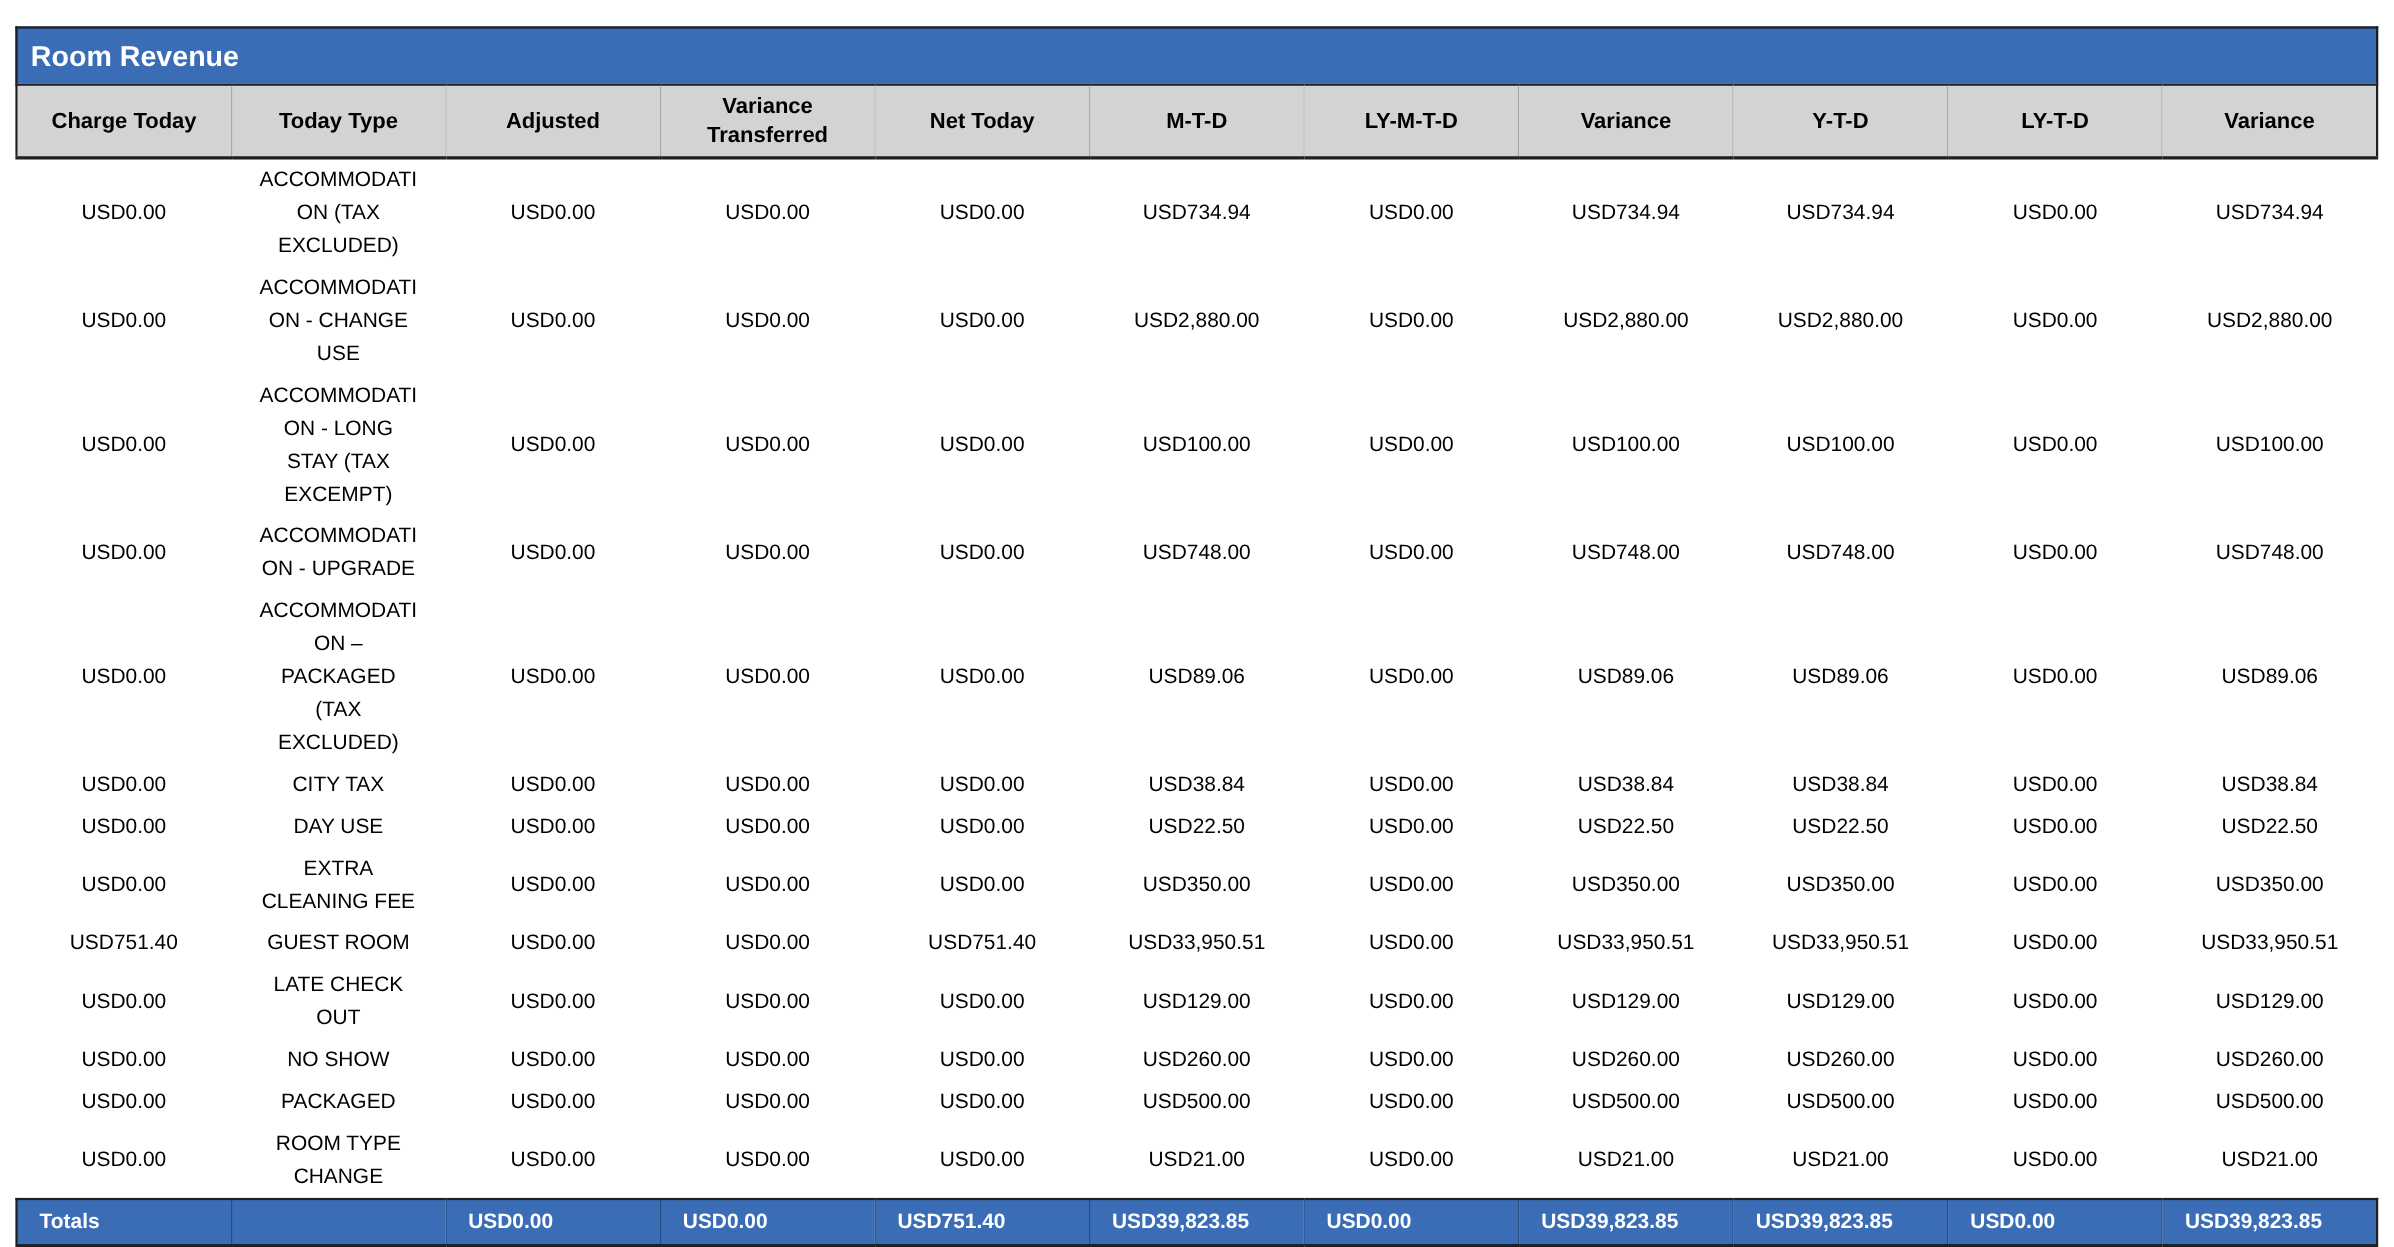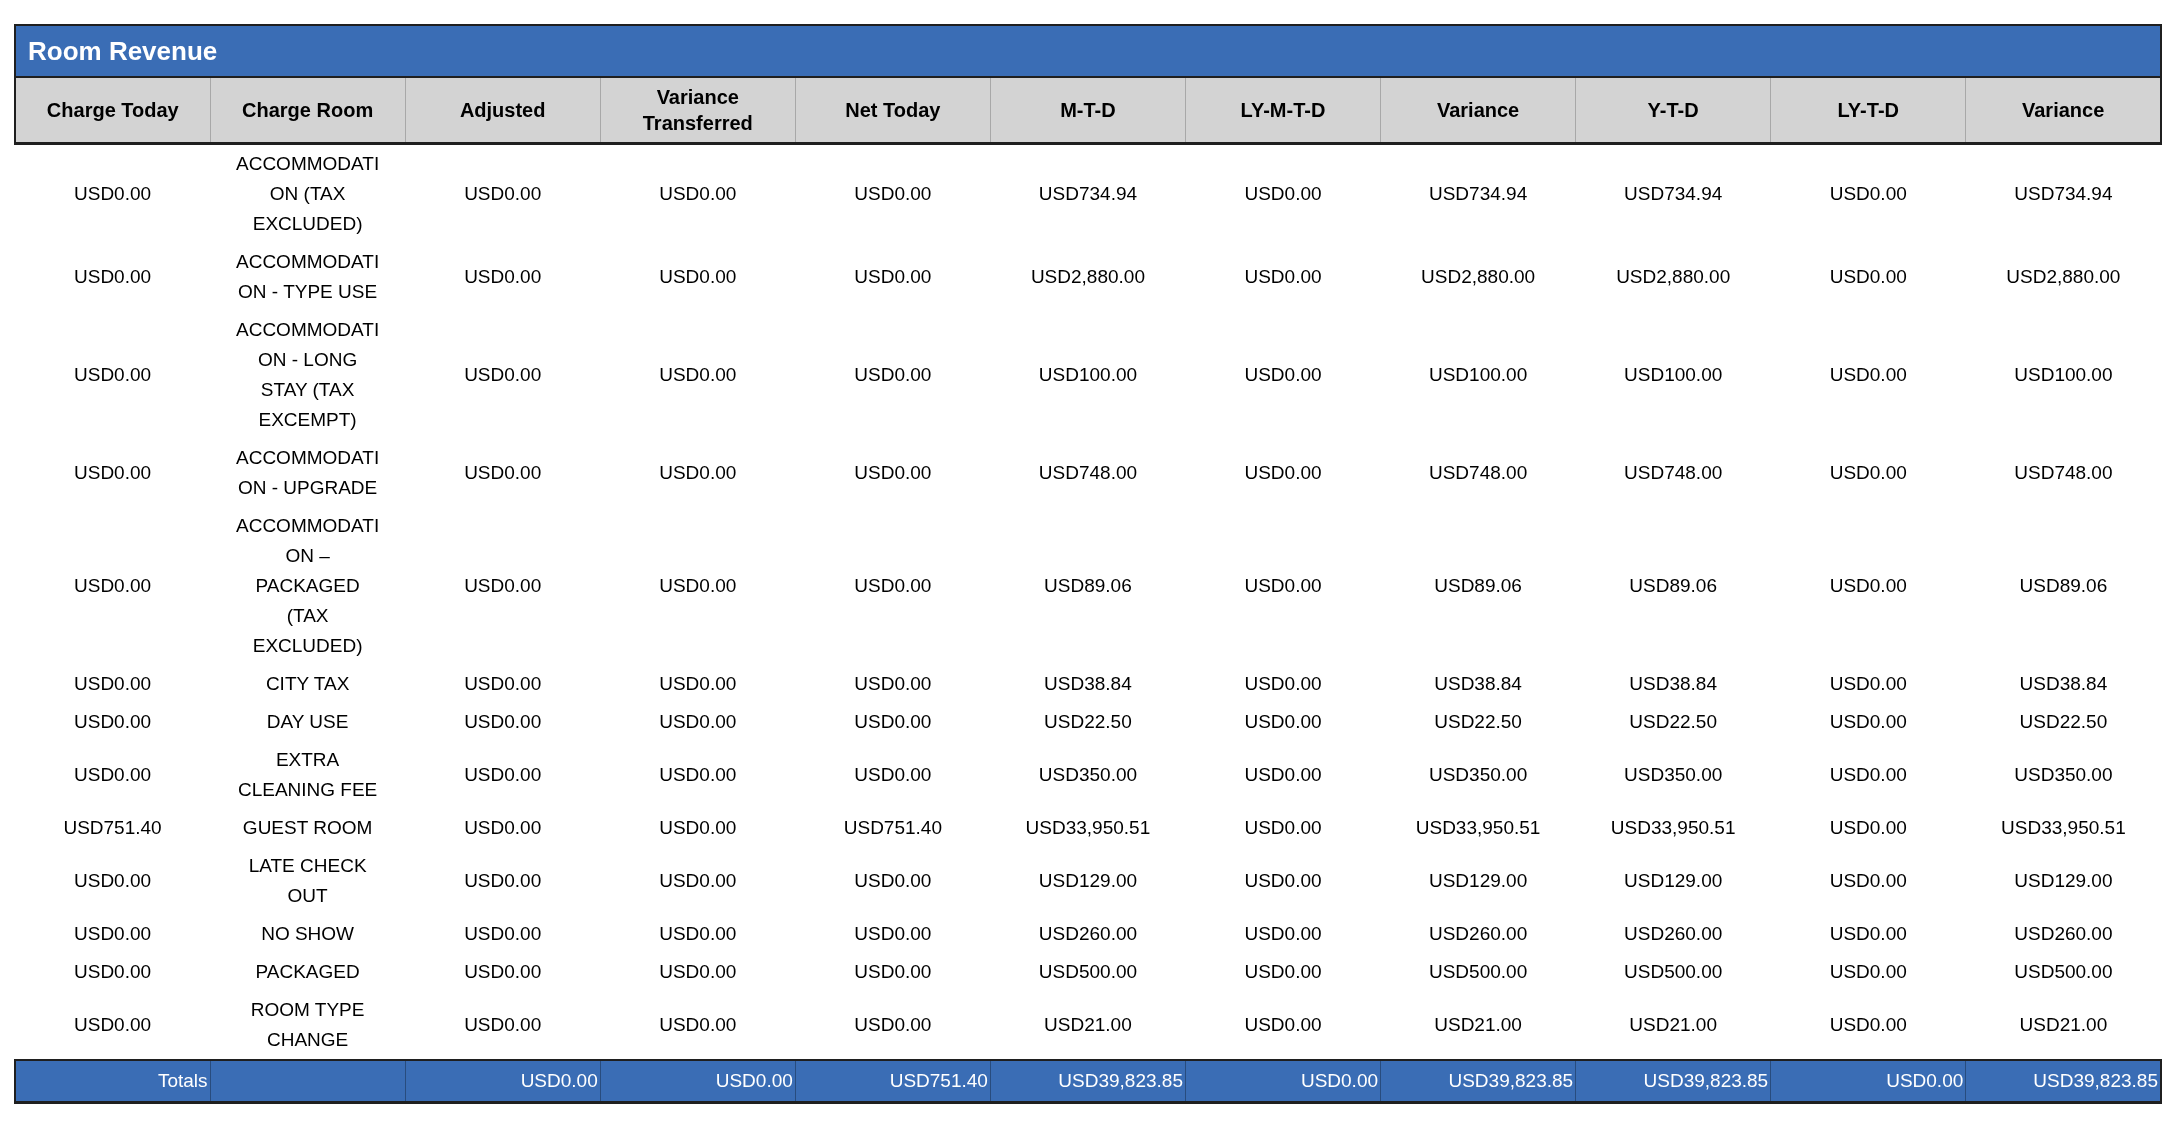--- a/index.html
+++ b/index.html
@@ -64,25 +64,25 @@
   }
   tbody td .charge-inner {
     max-width: 150px;
     margin: 0 auto;
     overflow-wrap: anywhere;
   }
 
   tfoot td {
     background: #3A6DB5;
     color: #ffffff;
-    font-weight: normal;
-    text-align: right;
+    font-weight: bold;
+    text-align: left;
     vertical-align: middle;
     line-height: 26px;
-    padding: 7px 2px;
+    padding: 7px 20px;
     border-top: 2px solid #1f1f1f;
     border-bottom: 3px solid #1f1f1f;
     border-left: 1px solid rgba(0,0,0,0.30);
   }
   tfoot td:first-child { border-left: 2px solid #1f1f1f; }
   tfoot td:last-child  { border-right: 2px solid #1f1f1f; }
 </style>
 </head>
 <body>
 
@@ -100,21 +100,21 @@
           <col>
           <col>
           <col>
           <col>
           <col>
           <col>
       </colgroup>
       <thead>
         <tr id="header-row">
             <th>Charge Today</th>
-            <th>Charge Room</th>
+            <th>Today Type</th>
             <th>Adjusted</th>
             <th>Variance Transferred</th>
             <th>Net Today</th>
             <th>M-T-D</th>
             <th>LY-M-T-D</th>
             <th>Variance</th>
             <th>Y-T-D</th>
             <th>LY-T-D</th>
             <th>Variance</th>
           </tr>
@@ -131,21 +131,21 @@
             <td>USD734.94</td>
             <td>USD0.00</td>
             <td>USD734.94</td>
             <td>USD734.94</td>
             <td>USD0.00</td>
             <td>USD734.94</td>
           </tr>
           <tr>
             <td>USD0.00</td>
             <td>
-              <div class="charge-inner">ACCOMMODATION - TYPE USE</div>
+              <div class="charge-inner">ACCOMMODATION - CHANGE USE</div>
             </td>
             <td>USD0.00</td>
             <td>USD0.00</td>
             <td>USD0.00</td>
             <td>USD2,880.00</td>
             <td>USD0.00</td>
             <td>USD2,880.00</td>
             <td>USD2,880.00</td>
             <td>USD0.00</td>
             <td>USD2,880.00</td>

